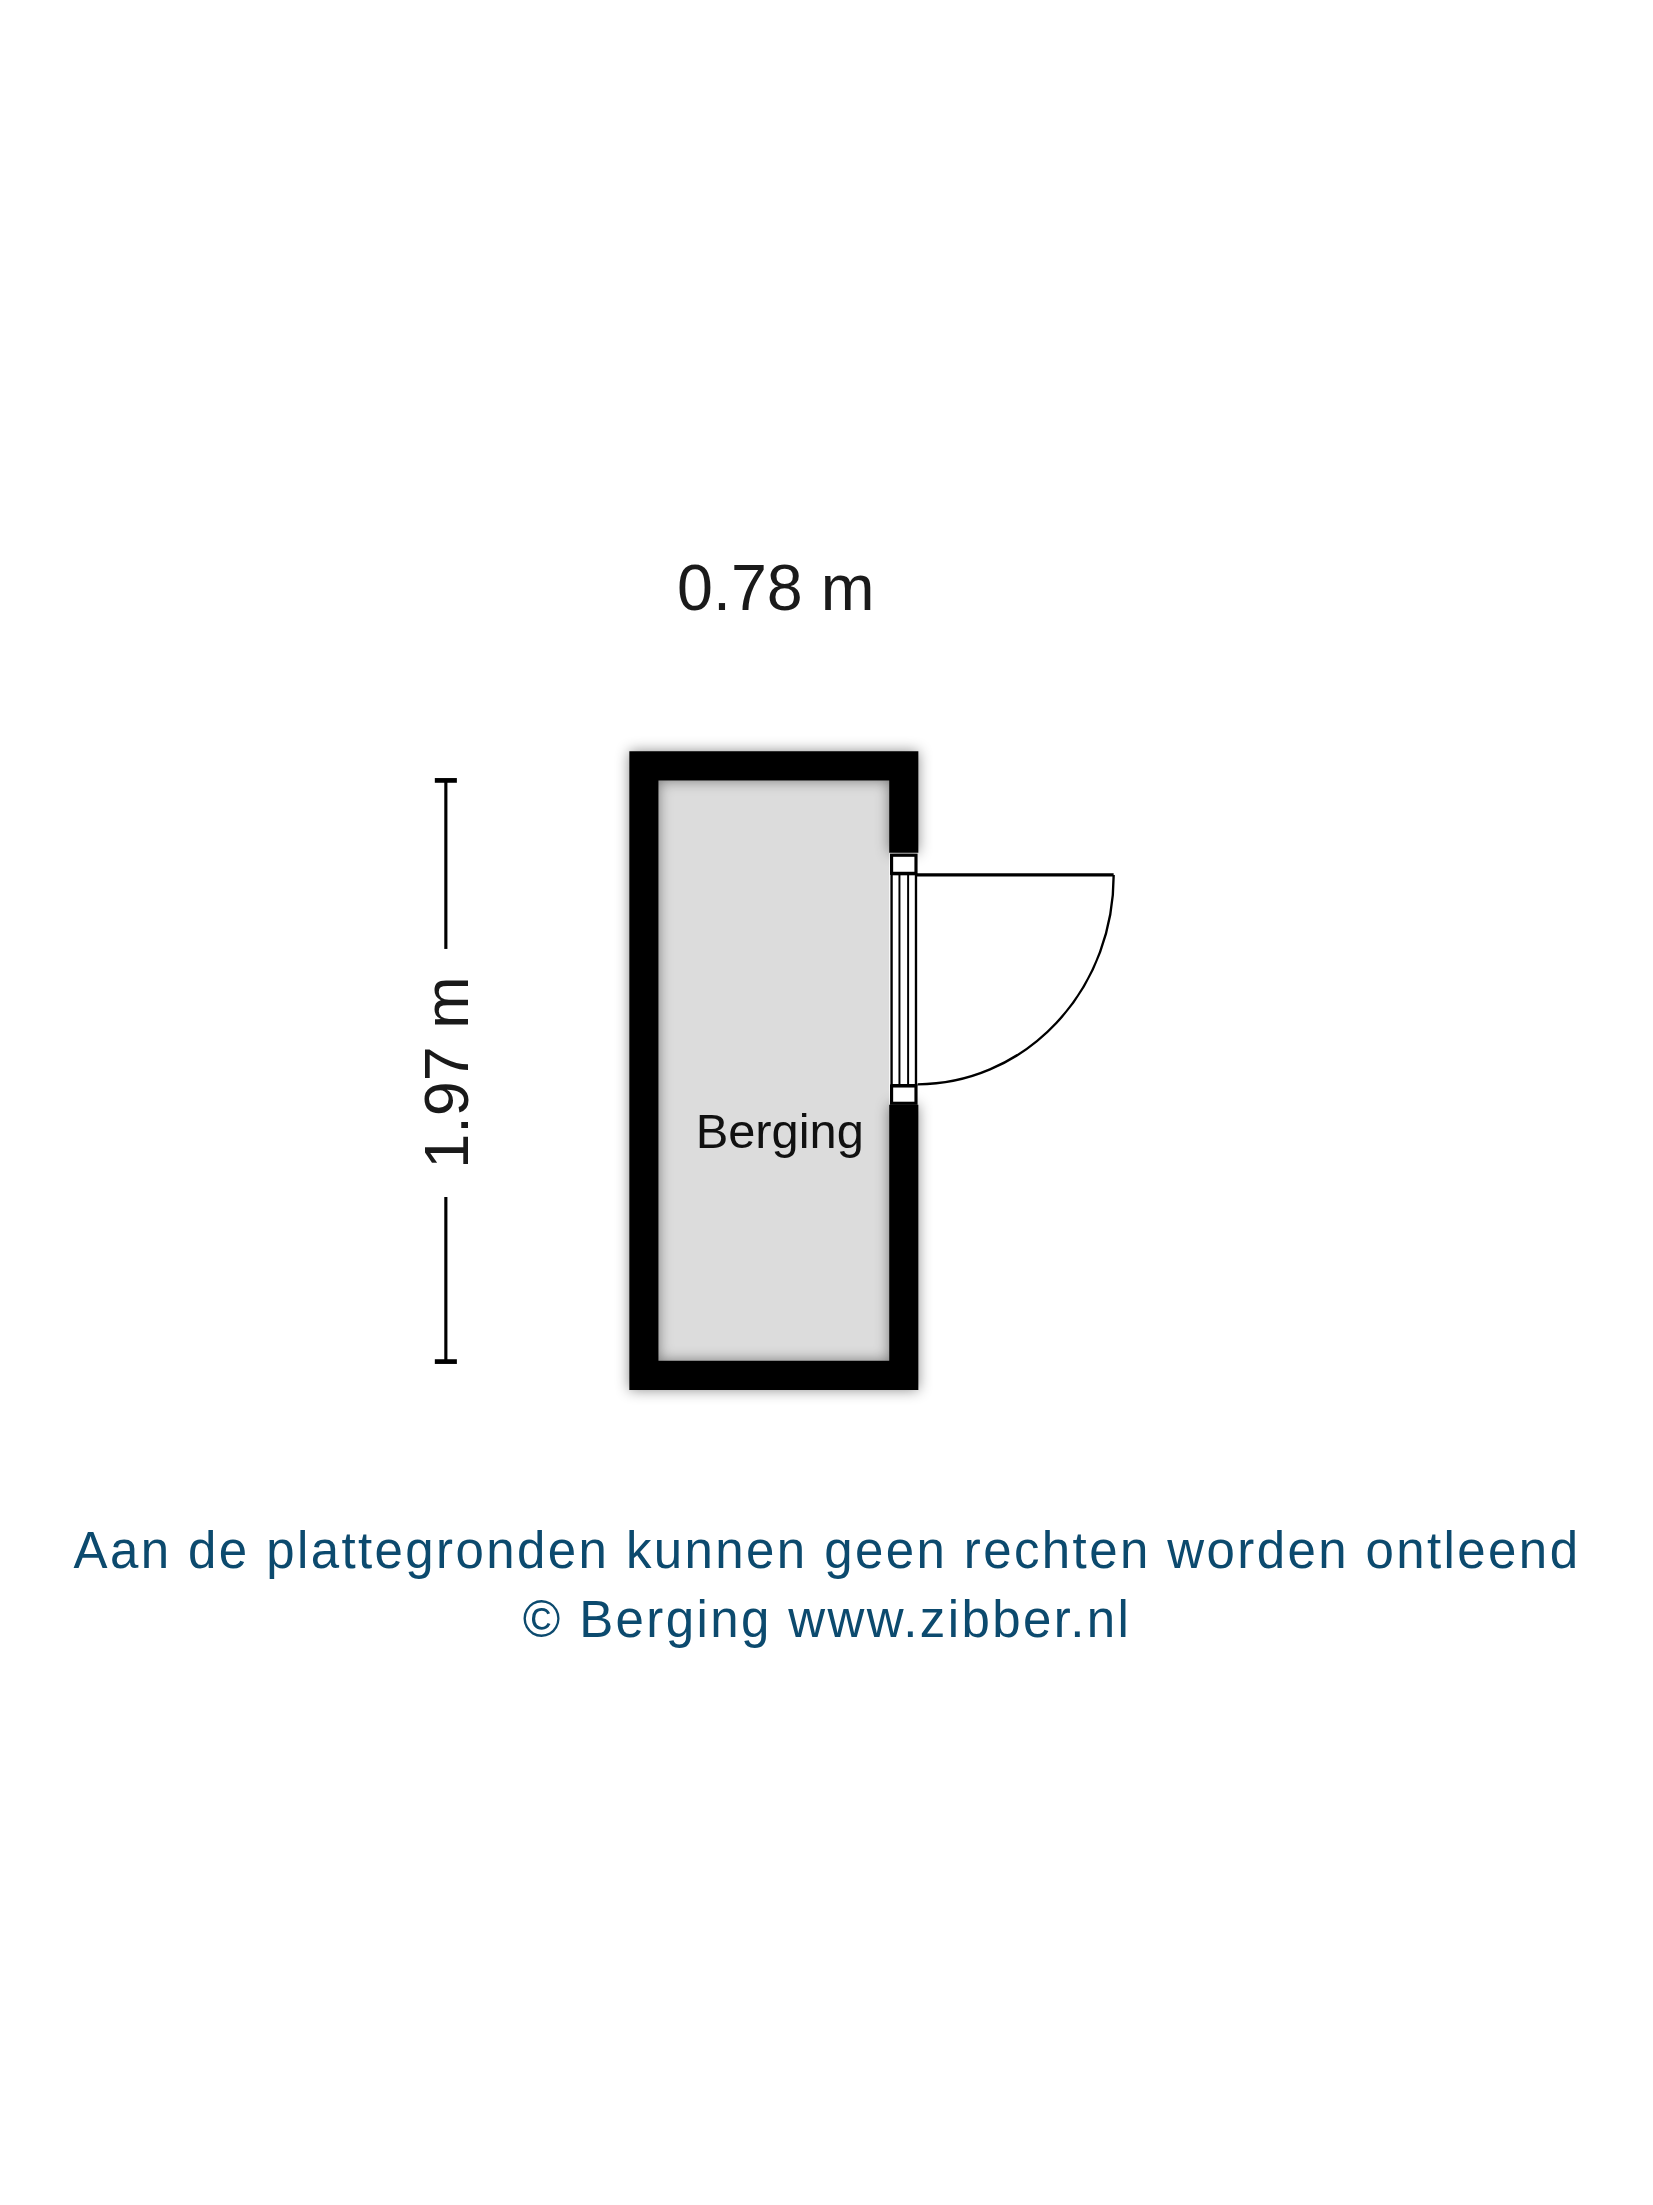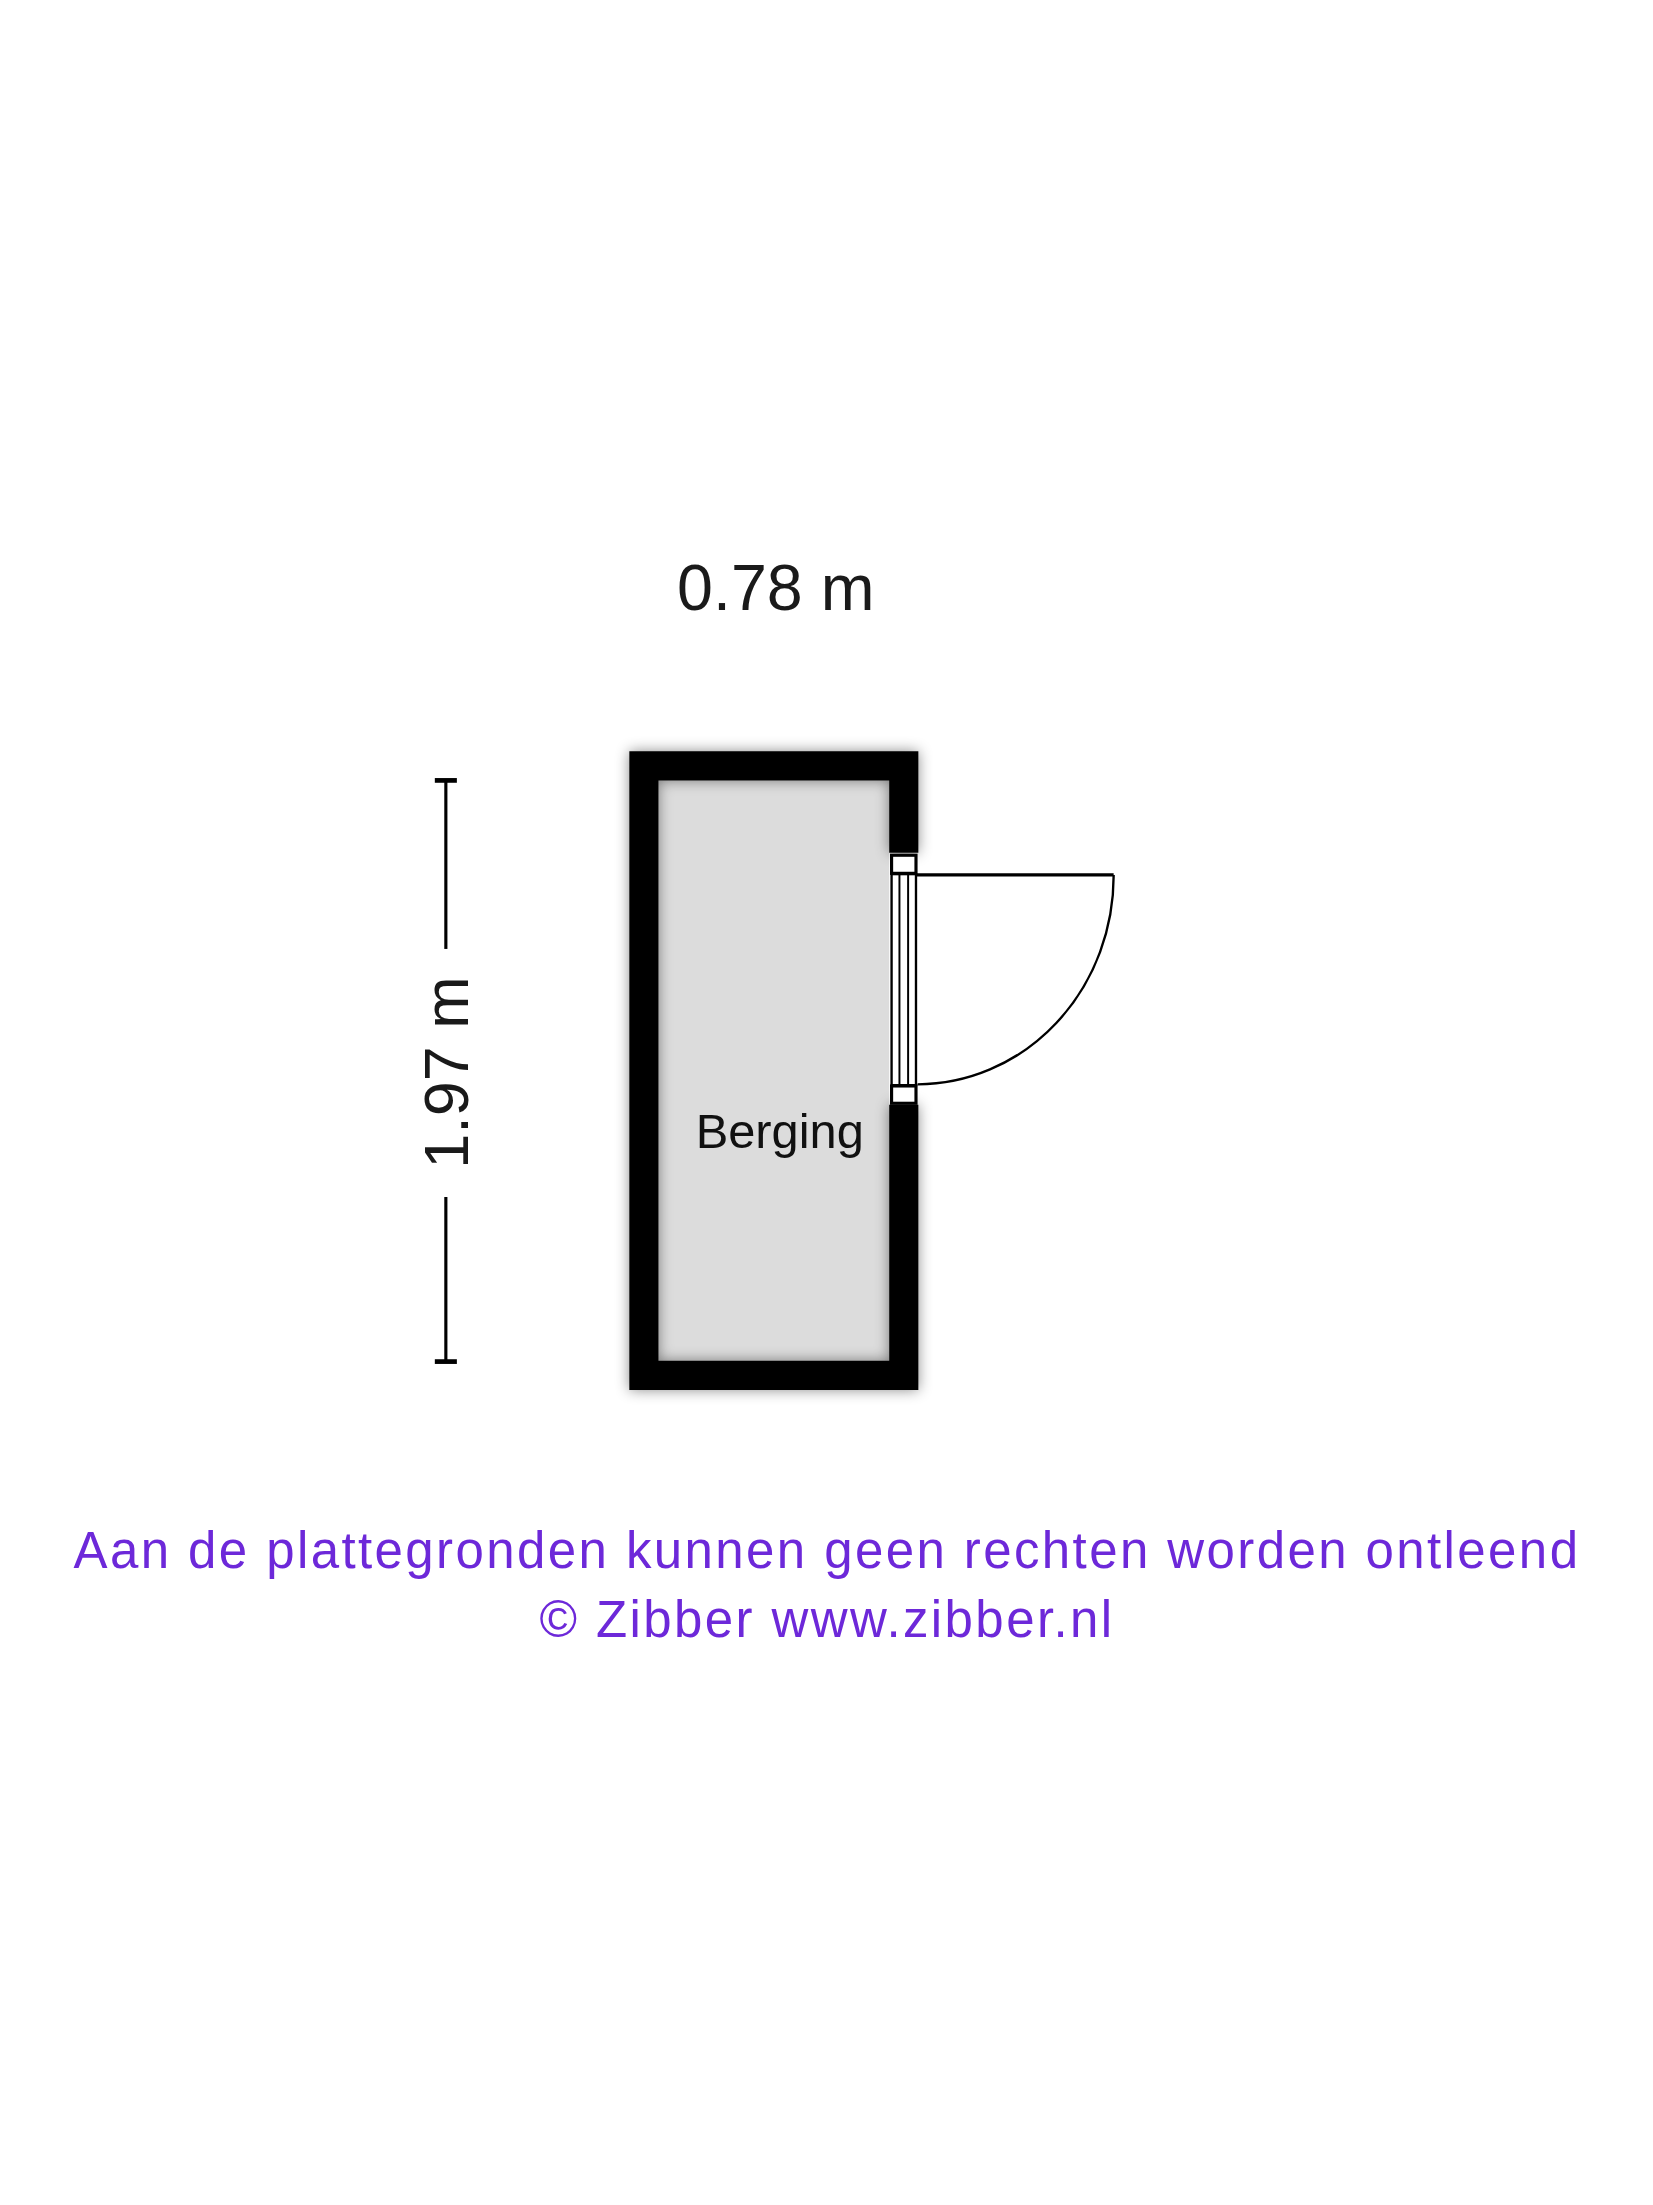--- a/index.html
+++ b/index.html
@@ -33,21 +33,21 @@
   .room-label {
     font-size: 62px;
     fill: #111111;
   }
   .footer {
     position: absolute;
     left: 0;
     top: 1516px;
     width: 1654px;
     text-align: center;
-    color: #6d28d9;
+    color: #0c4a6e;
     font-size: 51px;
     line-height: 69px;
     letter-spacing: 2.4px;
     white-space: nowrap;
   }
 </style>
 </head>
 <body>
 
 <div class="canvas">
@@ -81,17 +81,17 @@
       <line x1="1153" y1="1110" x2="1153" y2="1378" stroke="#000000" stroke-width="2.5"></line>
       <line x1="1164" y1="1111" x2="1414" y2="1111" stroke="#000000" stroke-width="4"></line>
       <path d="M1414,1111 A 250 265 0 0 1 1165,1377" fill="none" stroke="#000000" stroke-width="3"></path>
     </g>
 
     <text class="room-label" x="990" y="1458" text-anchor="middle">Berging</text>
   </svg>
 
   <div class="footer">
     <div>Aan de plattegronden kunnen geen rechten worden ontleend</div>
-    <div>© Zibber www.zibber.nl</div>
+    <div>© Berging www.zibber.nl</div>
   </div>
 
 </div>
 
 
 </body></html>

